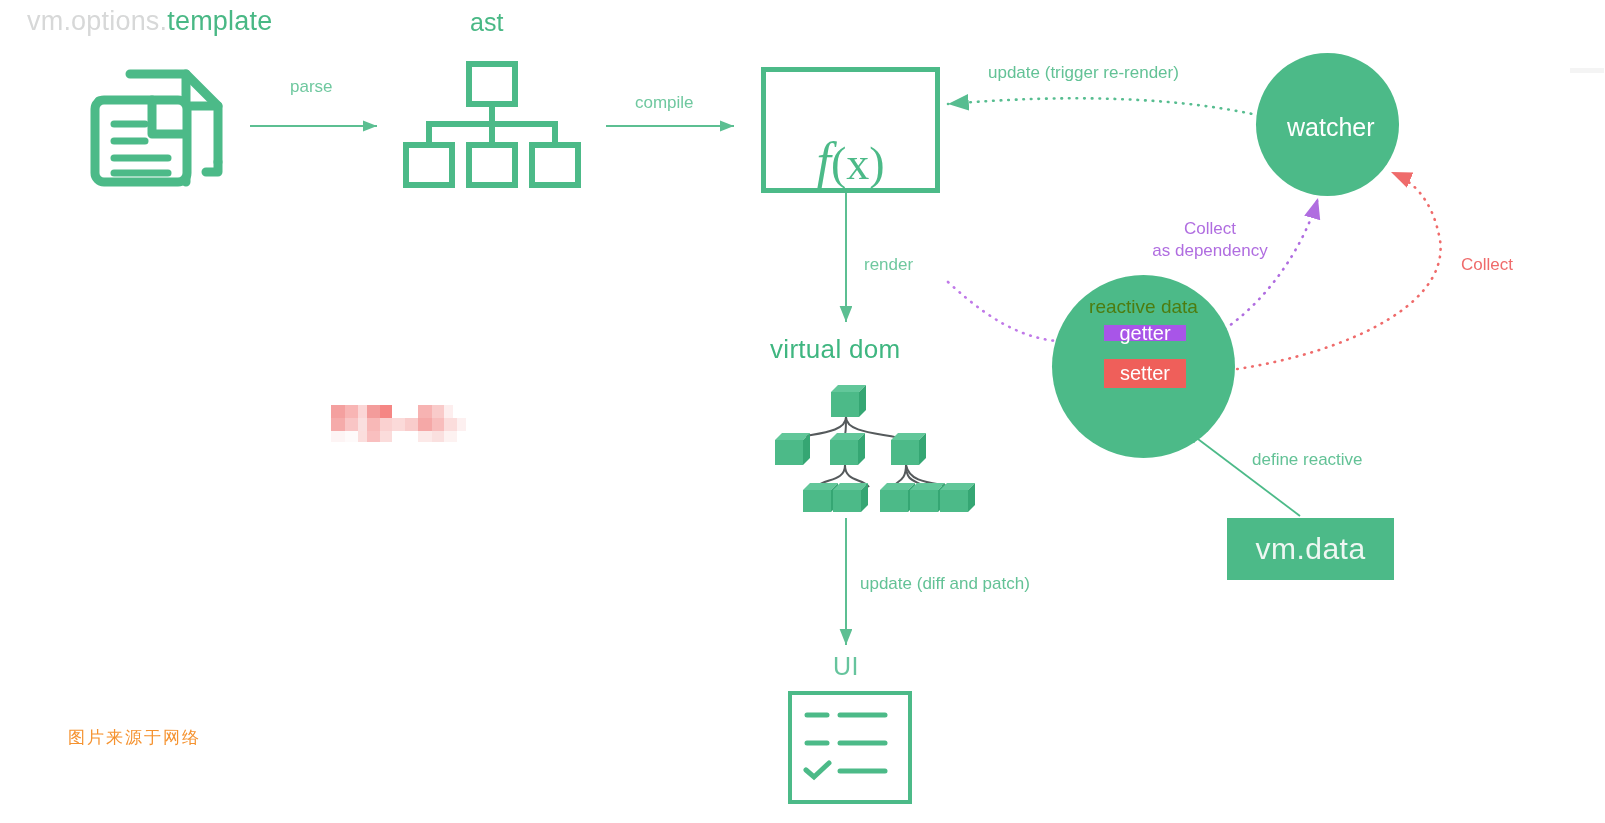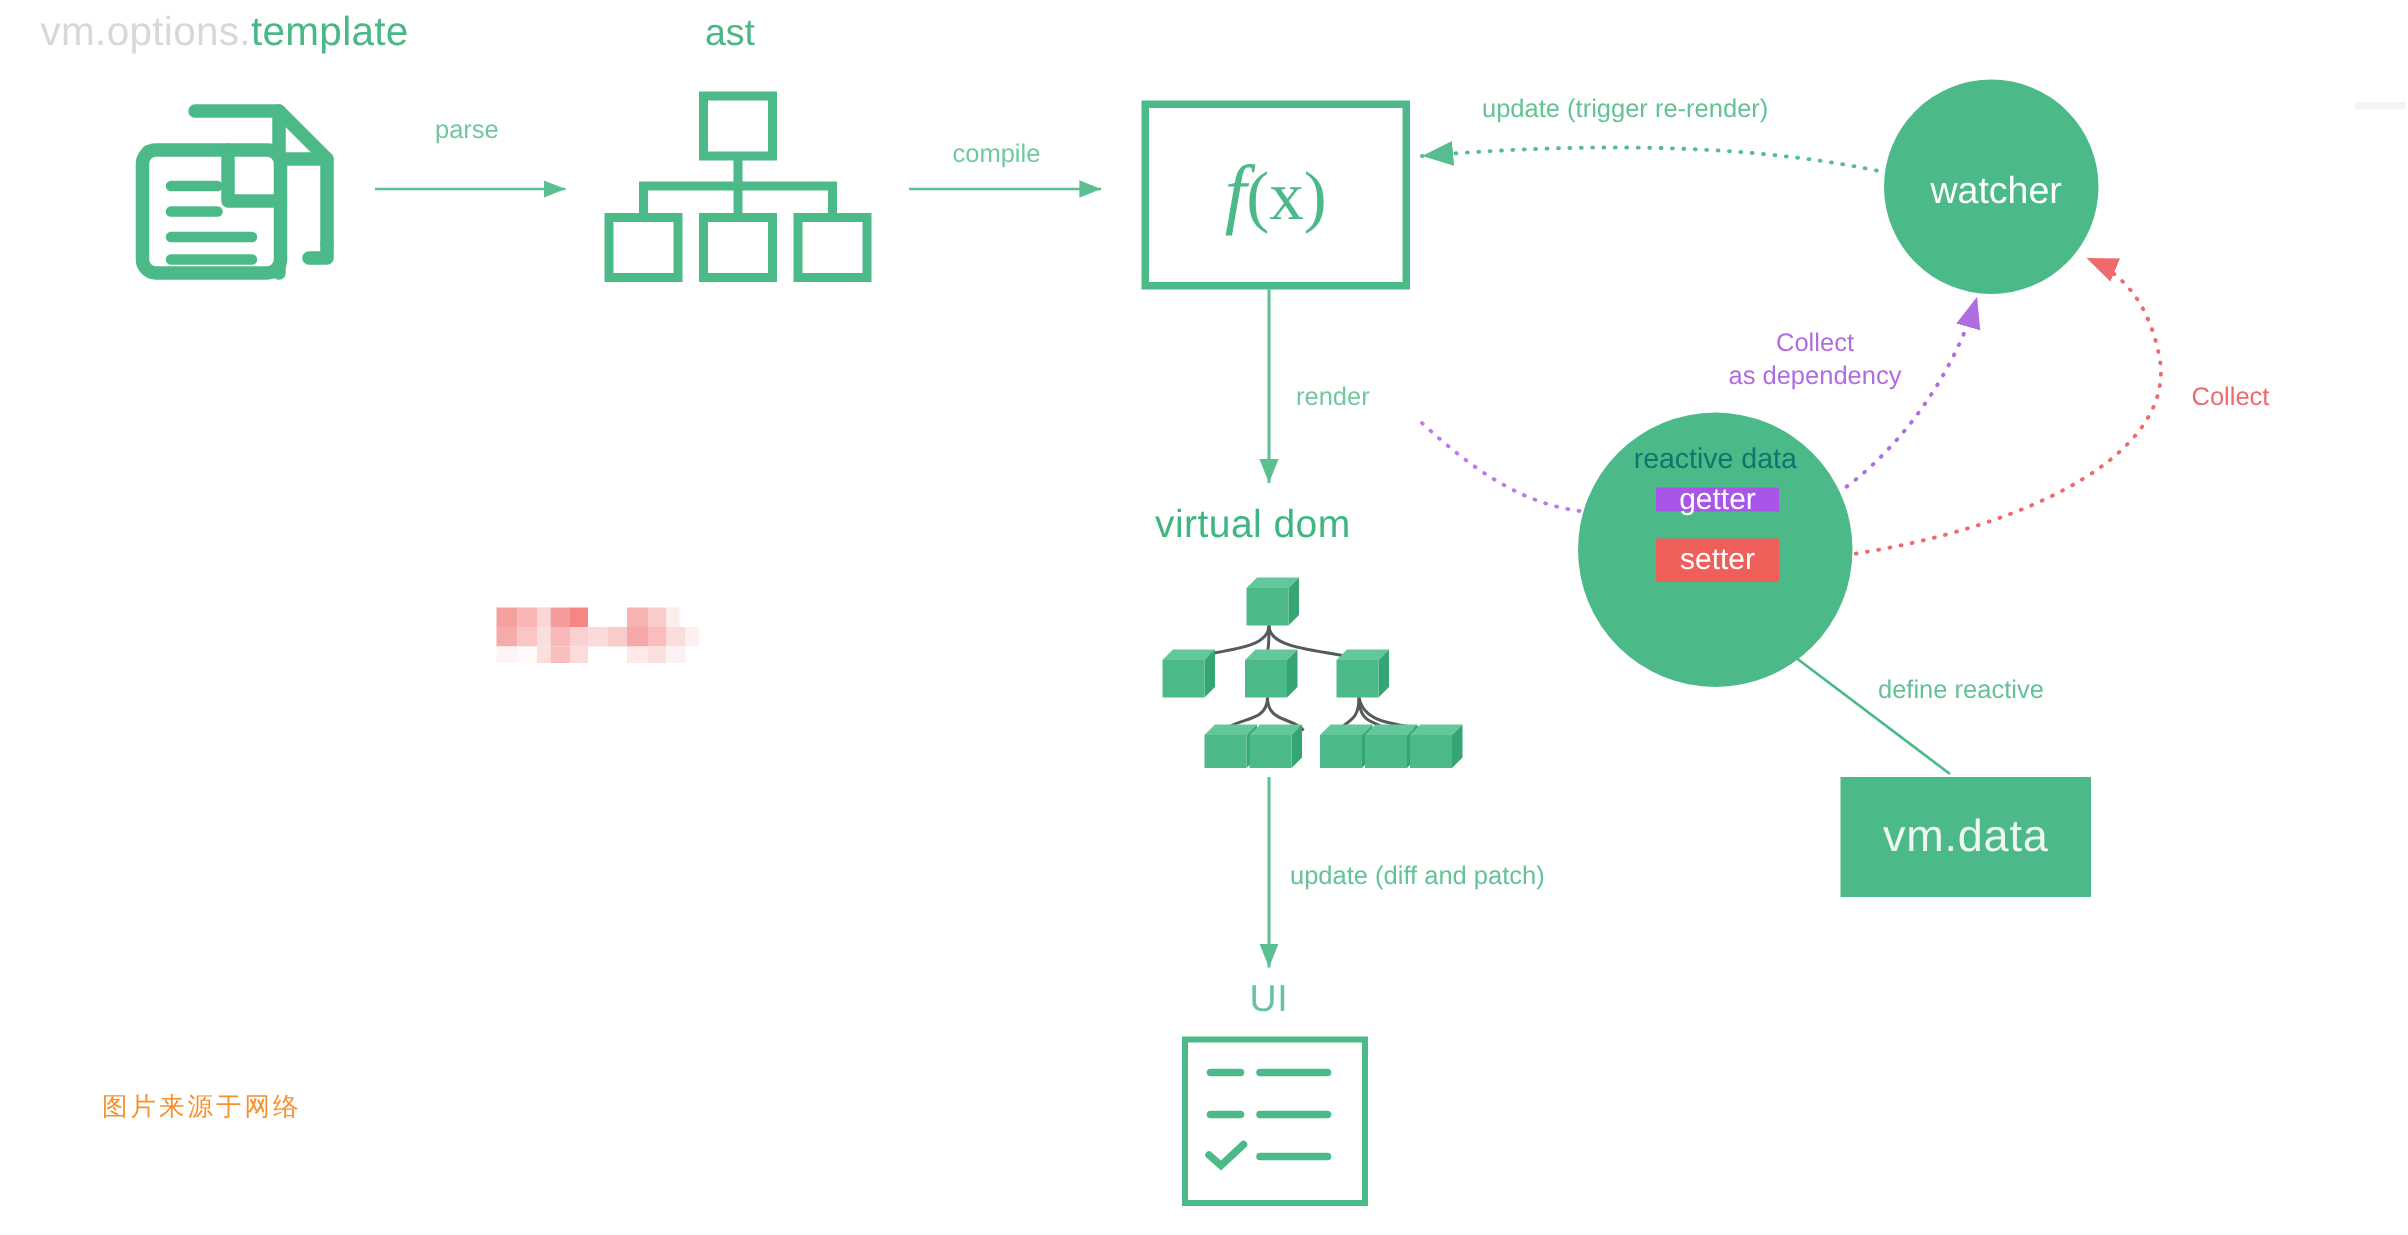--- a/index.html
+++ b/index.html
@@ -41,21 +41,21 @@
 
   .vmdata-box{
     position:absolute;background:#4cba88;display:flex;align-items:center;
     justify-content:center;
   }
   .vmdata-txt{font-size:30px;color:#eef7f2;letter-spacing:.5px;}
 
   
   .circle{position:absolute;border-radius:50%;background:#4cba88;}
   .watcher-txt{position:absolute;font-size:25px;color:#ffffff;}
-  .reactive-txt{position:absolute;font-size:19px;color:#0f766e;}
+  .reactive-txt{position:absolute;font-size:19px;color:#4d7c0f;}
 
   .chip{position:absolute;display:flex;align-items:center;justify-content:center;
         font-size:20px;color:#fff;}
   .chip.getter{background:#a855e8;}
   .chip.setter{background:#ef5f5a;}
 
   
   .ui-card{position:absolute;border:4px solid #4cba88;background:#fff;}
 
   
@@ -156,35 +156,35 @@
       <rect x="469" y="64" width="46" height="40"></rect>
       <rect x="406" y="145" width="46" height="40"></rect>
       <rect x="469" y="145" width="46" height="40"></rect>
       <rect x="532" y="145" width="46" height="40"></rect>
       <path d="M492,104 L492,124" stroke-width="6" fill="none"></path>
       <path d="M429,145 L429,124 L555,124 L555,145" stroke-width="6" fill="none"></path>
       <path d="M492,124 L492,145" stroke-width="6" fill="none"></path>
     </g>
   </svg>
 
-  <div class="fx-box" style="left:761px;top:67px;width:169px;height:116px;">
+  <div class="fx-box" style="left:761px;top:67px;width:169px;height:116px;align-items:flex-end;">
     <span class="fx-glyph">
       <i>f</i><span class="paren">(x)</span>
     </span>
   </div>
 
   <div class="circle" style="left:1256px;top:53px;width:143px;height:143px;"></div>
   <div class="watcher-txt" style="left:1287px;top:113px;width:84px;text-align:center;">watcher</div>
 
   <div class="circle" style="left:1052px;top:275px;width:183px;height:183px;"></div>
   <div class="reactive-txt" style="left:1052px;top:296px;width:183px;text-align:center;">reactive data</div>
   <div class="chip getter" style="left:1104px;top:325px;width:82px;height:16px;">getter</div>
   <div class="chip setter" style="left:1104px;top:359px;width:82px;height:29px;">setter</div>
 
-  <div class="vmdata-box" style="left:1227px;top:518px;width:167px;height:80px;">
+  <div class="vmdata-box" style="left:1227px;top:518px;width:167px;height:62px;">
     <span class="vmdata-txt">vm.data</span>
   </div>
 
   <div class="lbl vdom-title" style="left:770px;top:334px;">virtual dom</div>
 
   <svg class="layer" viewBox="0 0 1605 823">
     <g>
 
       <g fill="none" stroke="#555a5c" stroke-width="2">
         <path d="M846,417 C846,435 806,433 790,440"></path>

